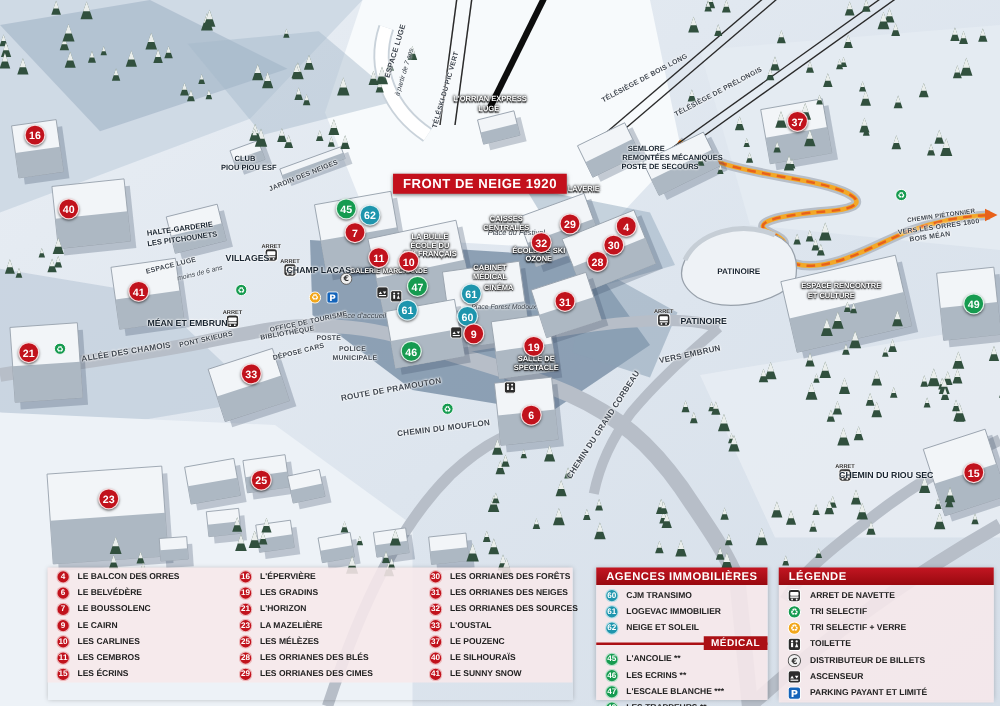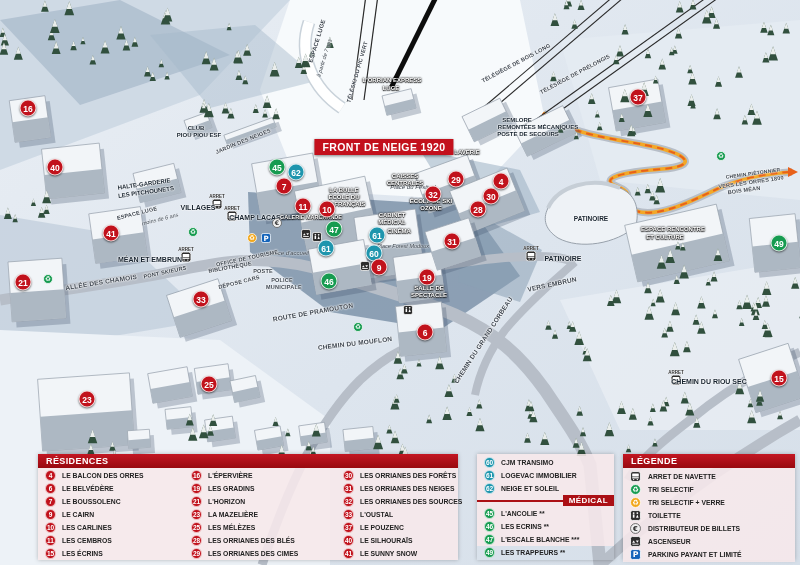--- a/index.html
+++ b/index.html
@@ -889,21 +889,20 @@
       <div class="mk" style="left: 478px; top: 209px; background: rgb(193, 18, 28);">28</div>
       <div class="mk" style="left: 491px; top: 196px; background: rgb(193, 18, 28);">30</div>
       <div class="mk" style="left: 501px; top: 181px; background: rgb(193, 18, 28);">4</div>
       <div class="mk" style="left: 452px; top: 241px; background: rgb(193, 18, 28);">31</div>
       <div class="mk" style="left: 638px; top: 97px; background: rgb(193, 18, 28);">37</div>
       <div class="mk" style="left: 779px; top: 243px; background: rgb(22, 155, 80);">49</div>
       <div class="mk" style="left: 779px; top: 378px; background: rgb(193, 18, 28);">15</div>
     </div>
 
   <section class="panel" id="panel-res" style="left:38px;top:454px;width:420px;height:106px;">
-    <header>RÉSIDENCES</header>
     <div class="body" style="height:92px;">
       <div class="cols" id="res-cols">
           <div style="width: 146px;">
             <div class="item">
               <span class="numc" style="background: rgb(193, 18, 28);">4</span>
               <span class="ilabel">LE BALCON DES ORRES</span>
             </div>
             <div class="item">
               <span class="numc" style="background: rgb(193, 18, 28);">6</span>
               <span class="ilabel">LE BELVÉDÈRE</span>
@@ -987,20 +986,21 @@
             <div class="item">
               <span class="numc" style="background: rgb(193, 18, 28);">41</span>
               <span class="ilabel">LE SUNNY SNOW</span>
             </div>
           </div>
         </div>
     </div>
   </section>
 
   <section class="panel" id="panel-ag" style="left:477px;top:454px;width:137px;height:106px;">
+    <header>AGENCES IMMOBILIÈRES</header>
     <div class="body" style="height:92px;">
       <div id="ag-items" style="padding-top:2px;">
           <div class="item">
             <span class="numc" style="background: rgb(30, 149, 173);">60</span>
             <span class="ilabel">CJM TRANSIMO</span>
           </div>
           <div class="item">
             <span class="numc" style="background: rgb(30, 149, 173);">61</span>
             <span class="ilabel">LOGEVAC IMMOBILIER</span>
           </div>

